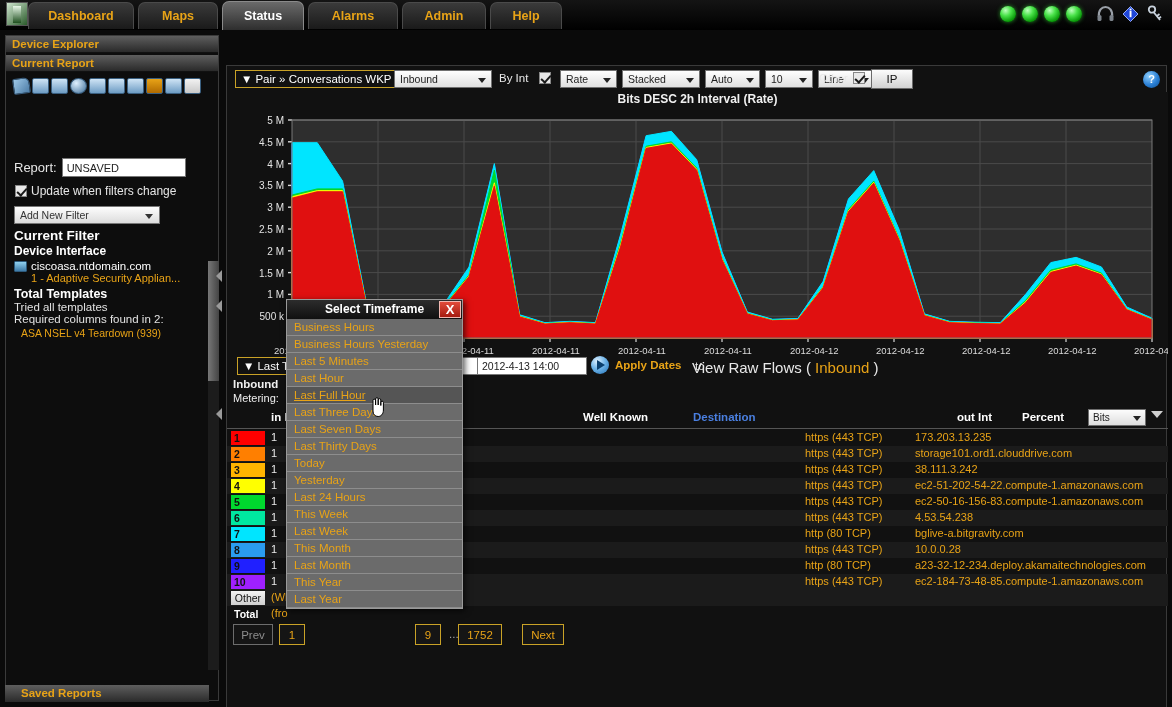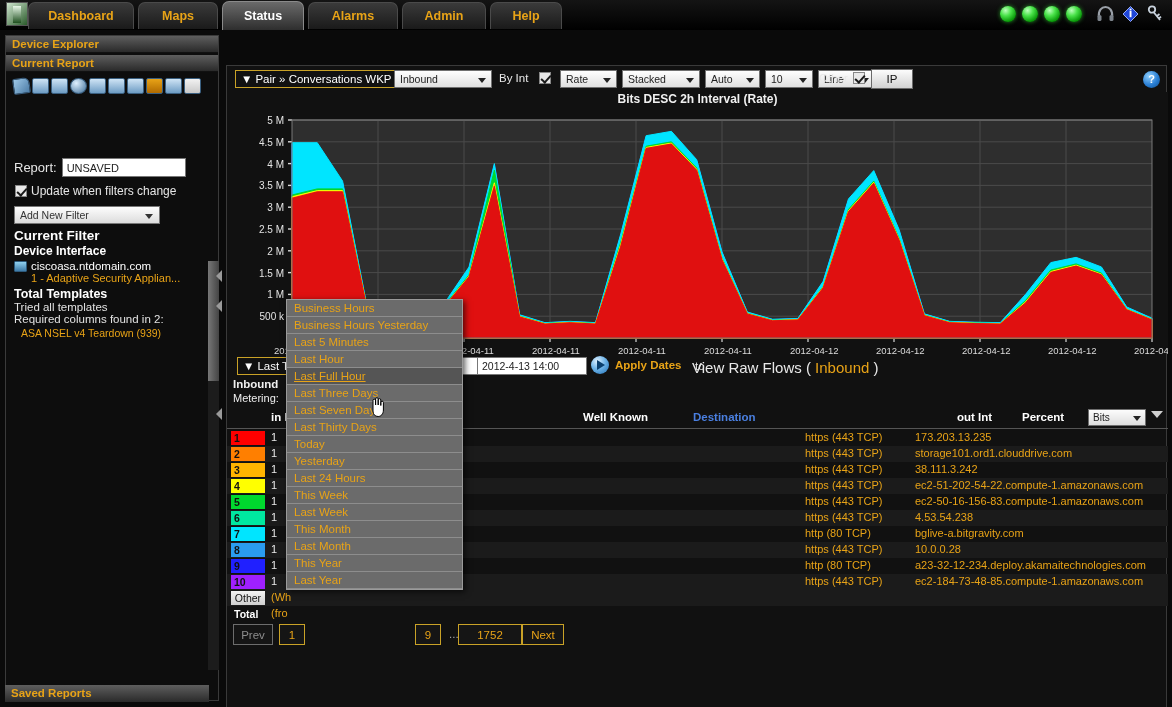--- a/index.html
+++ b/index.html
@@ -113,21 +113,21 @@
   }
   .devname { color: #fff; font-size: 11.5px; }
   .devsub { color: #e8a317; font-size: 11px; padding-left: 17px; }
   #curfilter .ft { color:#fff; font-weight:bold; font-size:12.5px; margin-top:3px;}
   #curfilter .tt { color:#e2e2e2; font-size: 11.5px; }
   #curfilter .rc { color:#e2e2e2; font-size: 11.5px; }
   .tmpl { color: #e8a317; font-size: 10.5px; padding-left: 7px; margin-top:2px; }
 
   #savedreports {
     position: absolute; left: 5px; bottom: 5px; width: 204px; height: 17px;
-    line-height: 17px; padding-left: 6px;
+    line-height: 17px; padding-left: 16px;
     color: #e8a317; font-weight: bold; font-size: 11.5px;
     background: linear-gradient(#5e5e5e, #2a2a2a); cursor: pointer;
   }
   
   .splitarrow {
     position:absolute; left: 216px; width: 0; height: 0;
     border-top: 6px solid transparent; border-bottom: 6px solid transparent;
     border-right: 6px solid #9a9a9a; cursor: pointer;
   }
 
@@ -613,26 +613,30 @@
             <span class="incol" style="color:#e8a317">(fro</span>
           </div>
         </div>
     </div>
 
     <div id="pager">
       <div class="pgbtn disabled" style="left:6px;width:40px">Prev</div>
       <div class="pgbtn" style="left:52px;width:26px">1</div>
       <div class="pgbtn" style="left:188px;width:26px">9</div>
       <span class="pgdots" style="left:222px">...</span>
-      <div class="pgbtn" style="left:231px;width:64px">1752</div>
+      <div class="pgbtn" style="left:231px;width:44px">1752</div>
       <div class="pgbtn" style="left:295px;width:42px">Next</div>
     </div>
   </div>
 
   <div id="tfmenu">
+    <div id="tfmenuhead">
+      <span>Select Timeframe</span>
+      <div id="tfclose">X</div>
+    </div>
     <div id="tfitems">
         <div class="tfitem">Business Hours</div>
         <div class="tfitem">Business Hours Yesterday</div>
         <div class="tfitem">Last 5 Minutes</div>
         <div class="tfitem">Last Hour</div>
         <div class="tfitem hl">Last Full Hour</div>
         <div class="tfitem">Last Three Days</div>
         <div class="tfitem">Last Seven Days</div>
         <div class="tfitem">Last Thirty Days</div>
         <div class="tfitem">Today</div>

